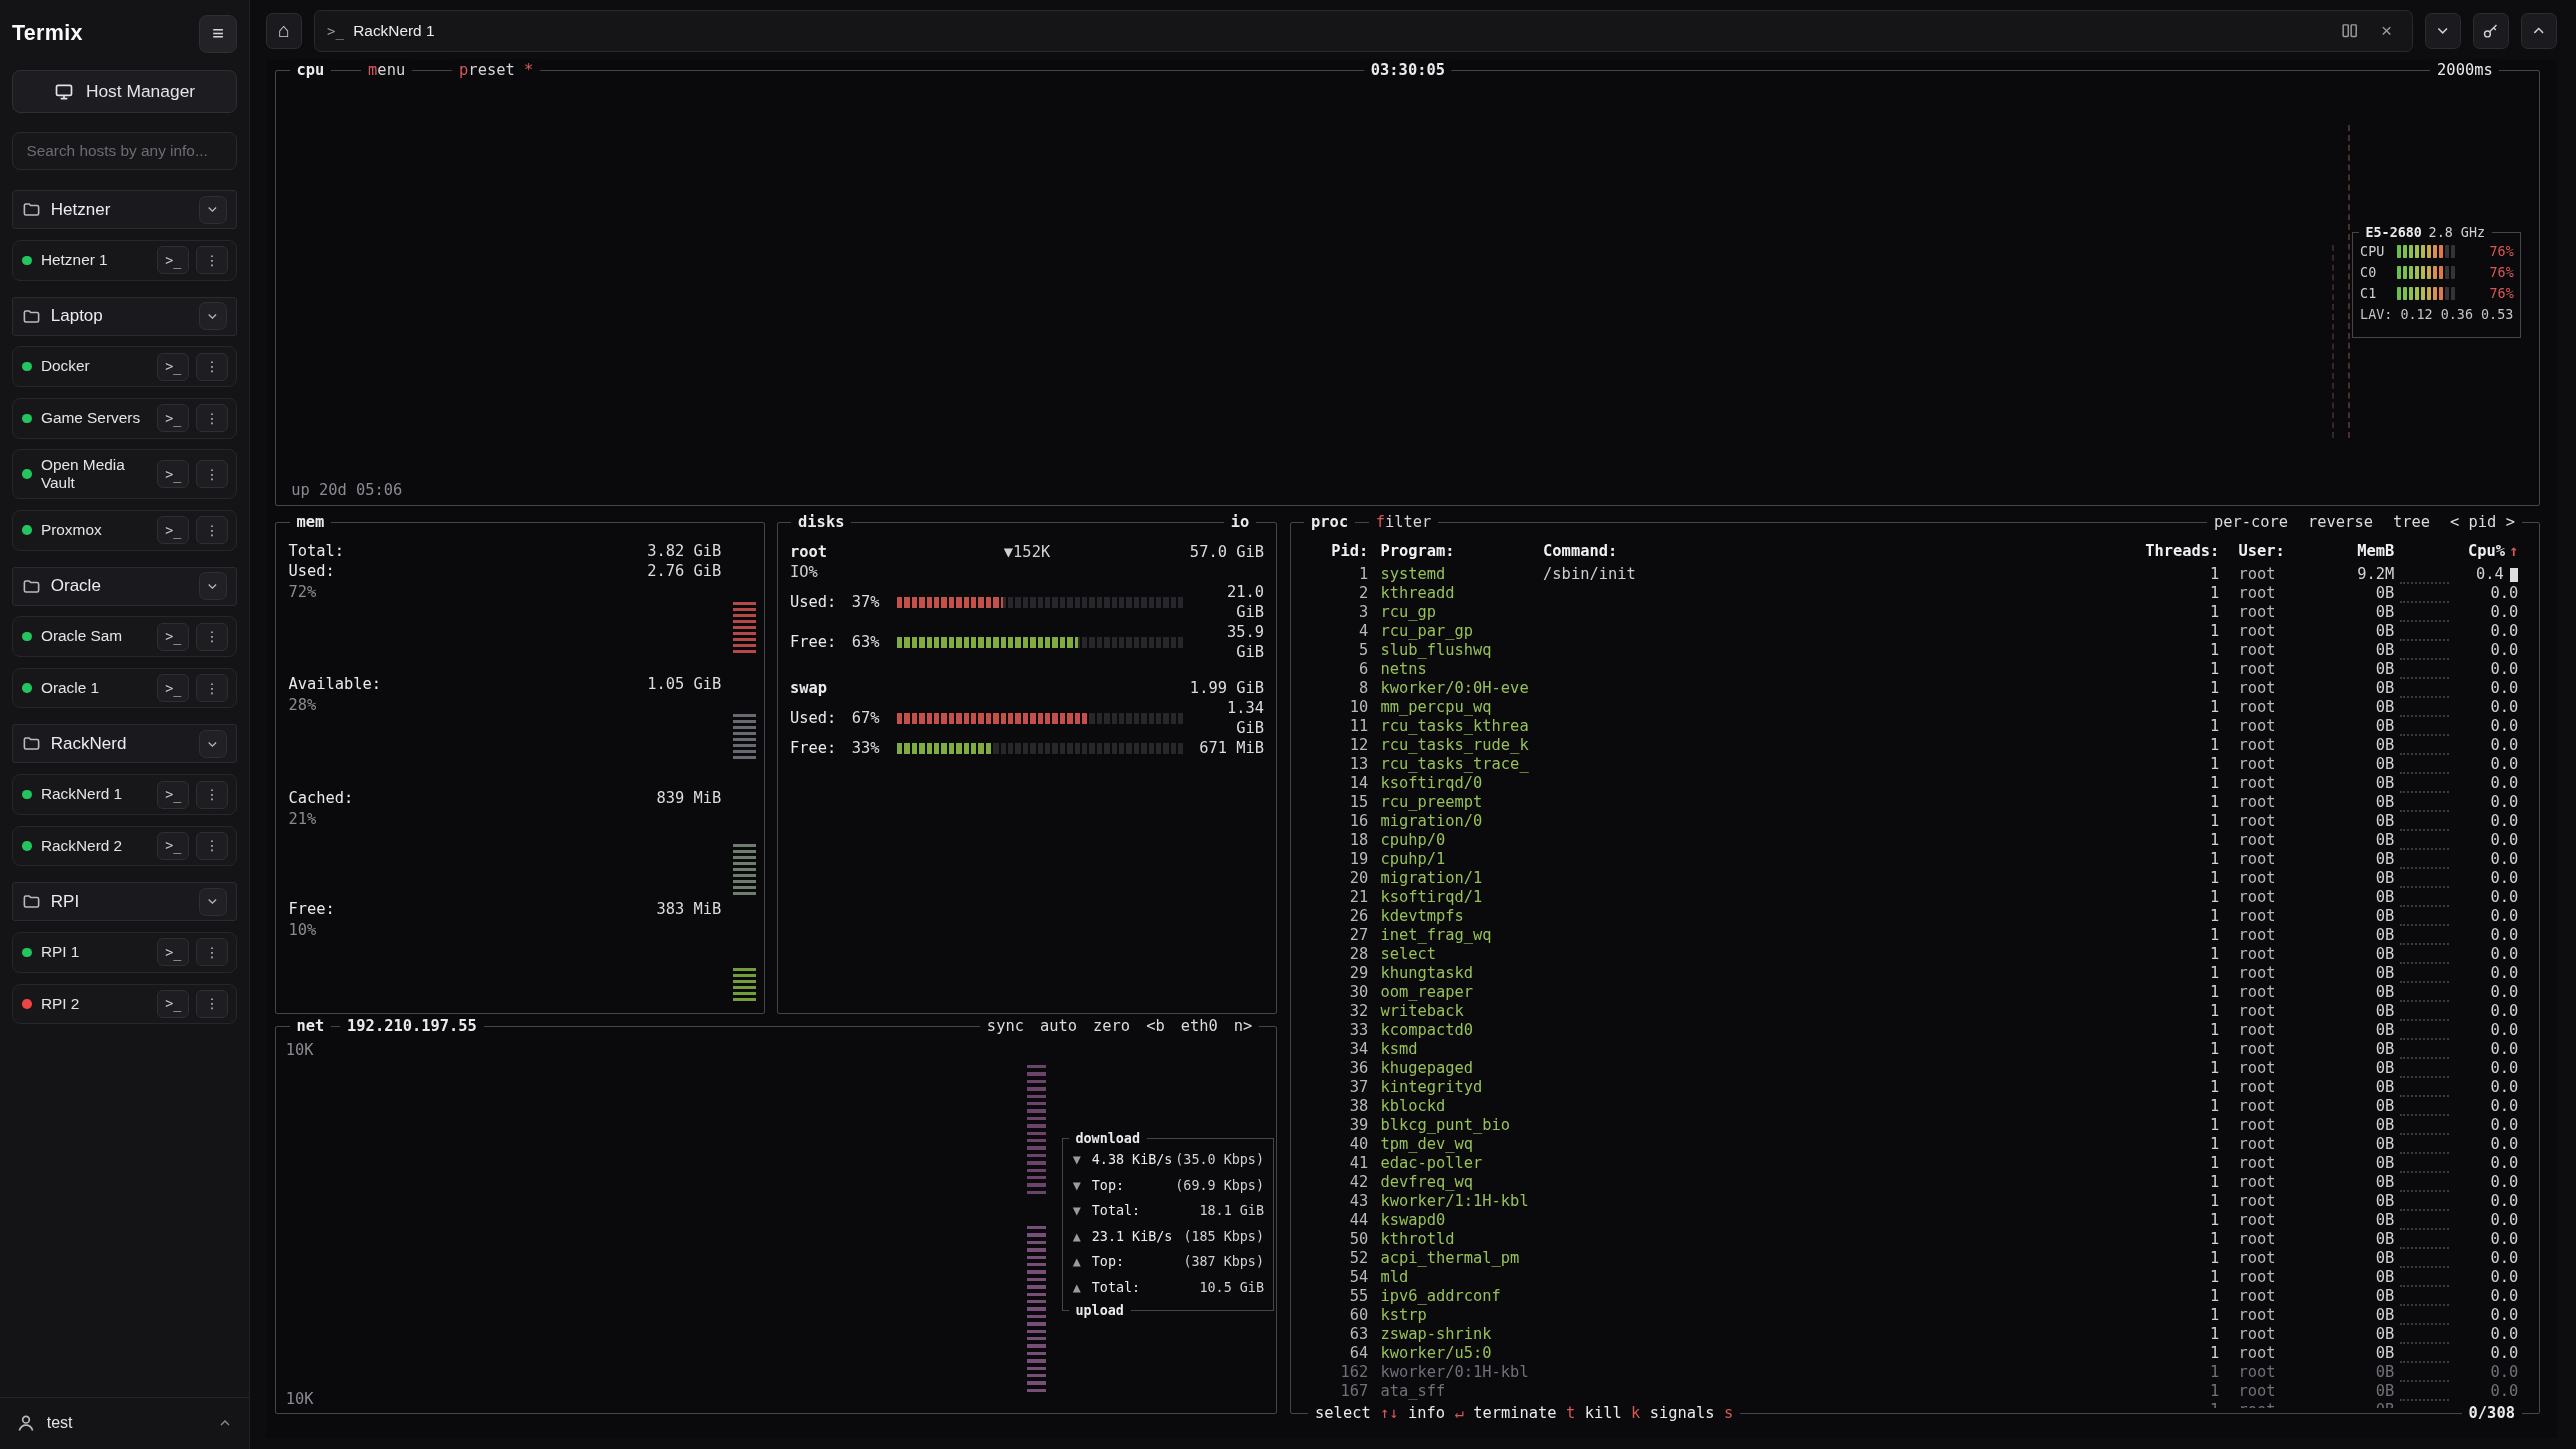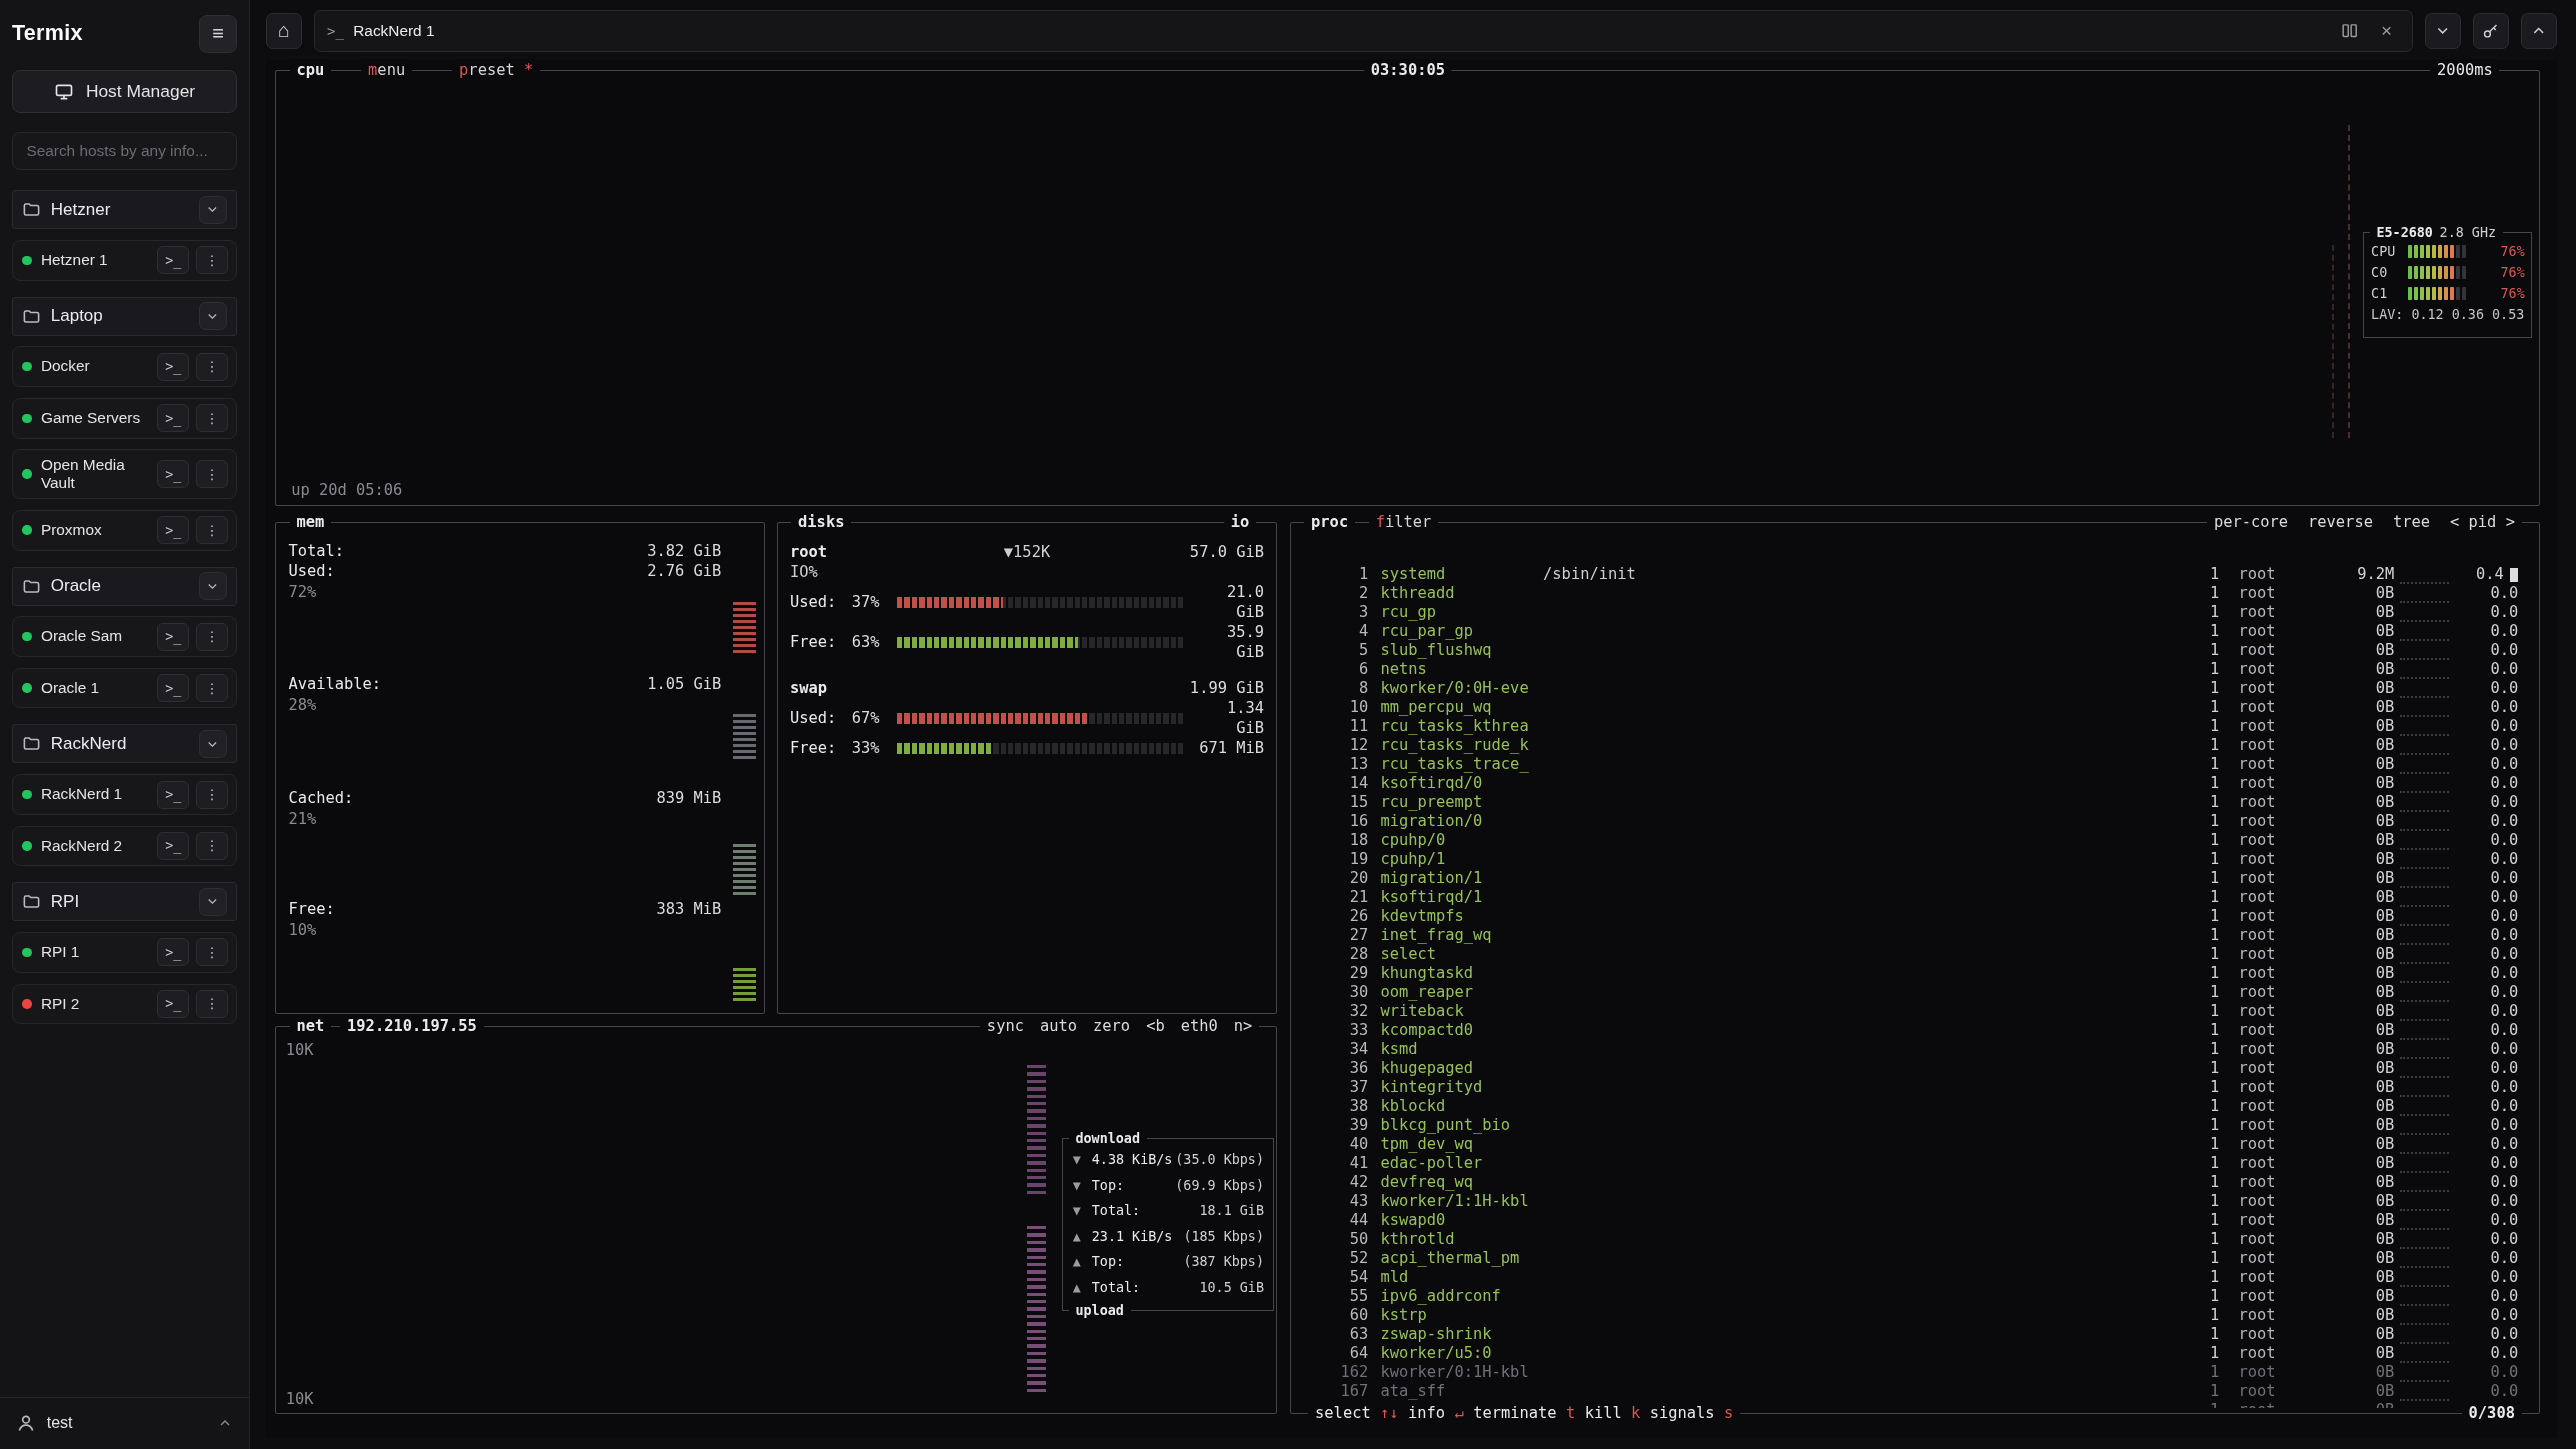--- a/index.html
+++ b/index.html
@@ -68,21 +68,21 @@
   .dim { color:#80808a; }
   .onb-bottom { position:absolute; bottom:-12px; background:#0a0a0c; padding:0 6.7px; line-height:23px; white-space:nowrap; }
 
   
   .p-cpu { left:9.4px; top:9.4px; width:2265px; height:436px; }
   .cpu-clock { left:50%; transform:translateX(-50%); color:#eaeaee; font-weight:bold; }
   .cpu-interval { right:40px; left:auto; color:#eaeaee; }
   .cpu-uptime { position:absolute; left:14.8px; bottom:5.4px; color:#8a8a92; }
   .cpu-dash1 { position:absolute; right:189px; top:54px; bottom:67px; width:0; border-left:2px dashed #4a2e2e; }
   .cpu-dash2 { position:absolute; right:205px; top:174px; bottom:67px; width:0; border-left:2px dashed #382525; }
-  .cpu-info { position:absolute; right:7px; top:161px; width:169px; height:106px;
+  .cpu-info { position:absolute; right:18px; top:161px; width:169px; height:106px;
               border:1.3px solid #45454c; padding:8px 6.7px 4px; font-size:13.4px; }
   .cpu-info .on-border { top:-11.4px; left:5.4px; }
   .cpu-model { font-weight:bold; color:#eaeaee; }
   .cpu-freq { color:#cfcfd4; margin-left:6.7px; }
   .meter-row { display:flex; align-items:center; gap:5.4px; height:21px; }
   .meter-label { width:32px; color:#cfcfd4; }
   .ticks { flex:1; display:flex; align-items:center; }
   .tick { display:inline-block; width:4px; height:13.4px; margin-right:2px; border-radius:0.7px; }
   .meter-pct { width:35px; text-align:right; color:#d95757; }
   .lav { color:#c4c4ca; height:21px; display:flex; align-items:center; }
@@ -709,20 +709,30 @@
       <div class="panel p-proc">
         <span class="on-border ptitle" style="left:13.4px">proc</span>
         <span class="on-border proc-filter"><span><span class="hot">f</span>ilter</span></span>
         <span class="on-border proc-toggles">
             <span><span class="hot">p</span>er-core</span>
             <span><span class="hot">r</span>everse</span>
             <span><span class="hot">t</span>ree</span>
             <span><span class="hot">&lt; </span><span>pid</span><span class="hot"> &gt;</span></span>
           </span>
 
+        <div class="proc-grid proc-header">
+            <span class="c-pid r" style="color: rgb(240, 240, 244);">Pid:</span>
+            <span class="c-prog" style="color: rgb(240, 240, 244);">Program:</span>
+            <span class="c-cmd" style="color: rgb(240, 240, 244);">Command:</span>
+            <span class="c-thr r" style="color: rgb(240, 240, 244);">Threads:</span>
+            <span class="c-user" style="color: rgb(240, 240, 244);">User:</span>
+            <span class="c-mem r" style="color: rgb(240, 240, 244);">MemB</span>
+            <span class="c-dots-h" style="color: rgb(240, 240, 244);"></span>
+            <span class="c-cpu r" style="color: rgb(240, 240, 244);">Cpu%<span class="sortdir">↑</span></span>
+          </div>
         <div class="proc-rows">
             <div class="proc-grid proc-row">
               <span class="c-pid r">1</span>
               <span class="c-prog">systemd</span>
               <span class="c-cmd">/sbin/init</span>
               <span class="c-thr r">1</span>
               <span class="c-user">root</span>
               <span class="c-mem r">9.2M</span>
               <div class="c-dots"></div>
               <span class="c-cpu r">0.4</span>

